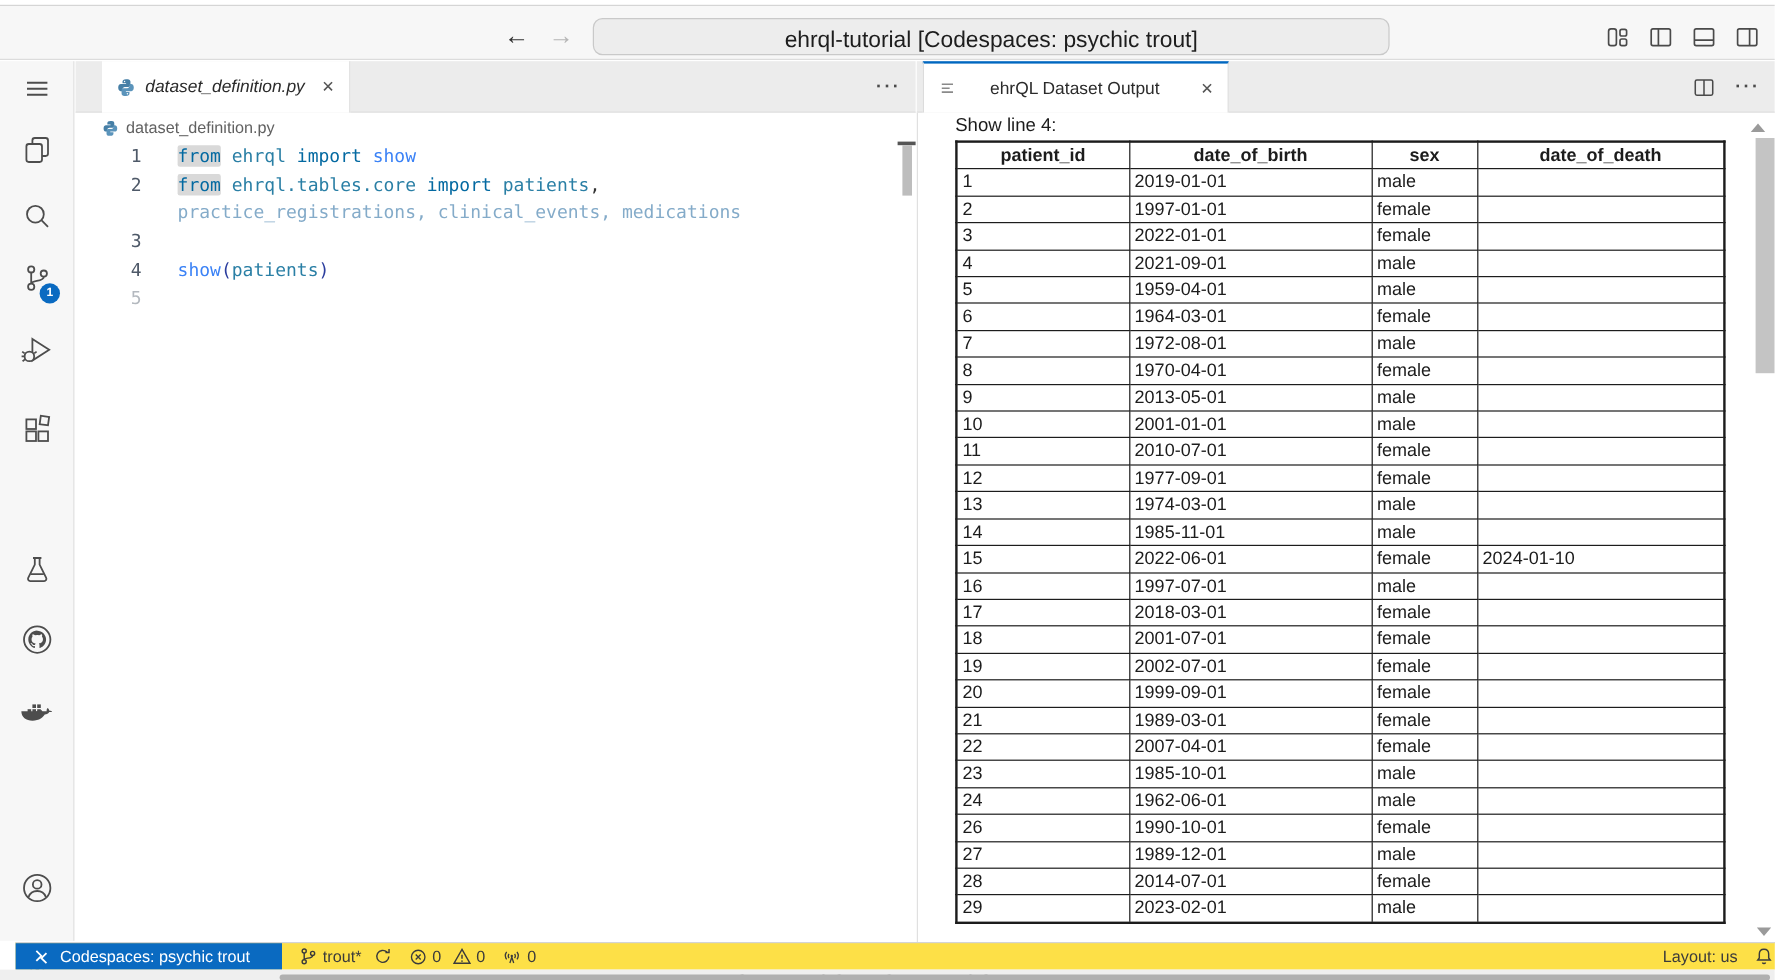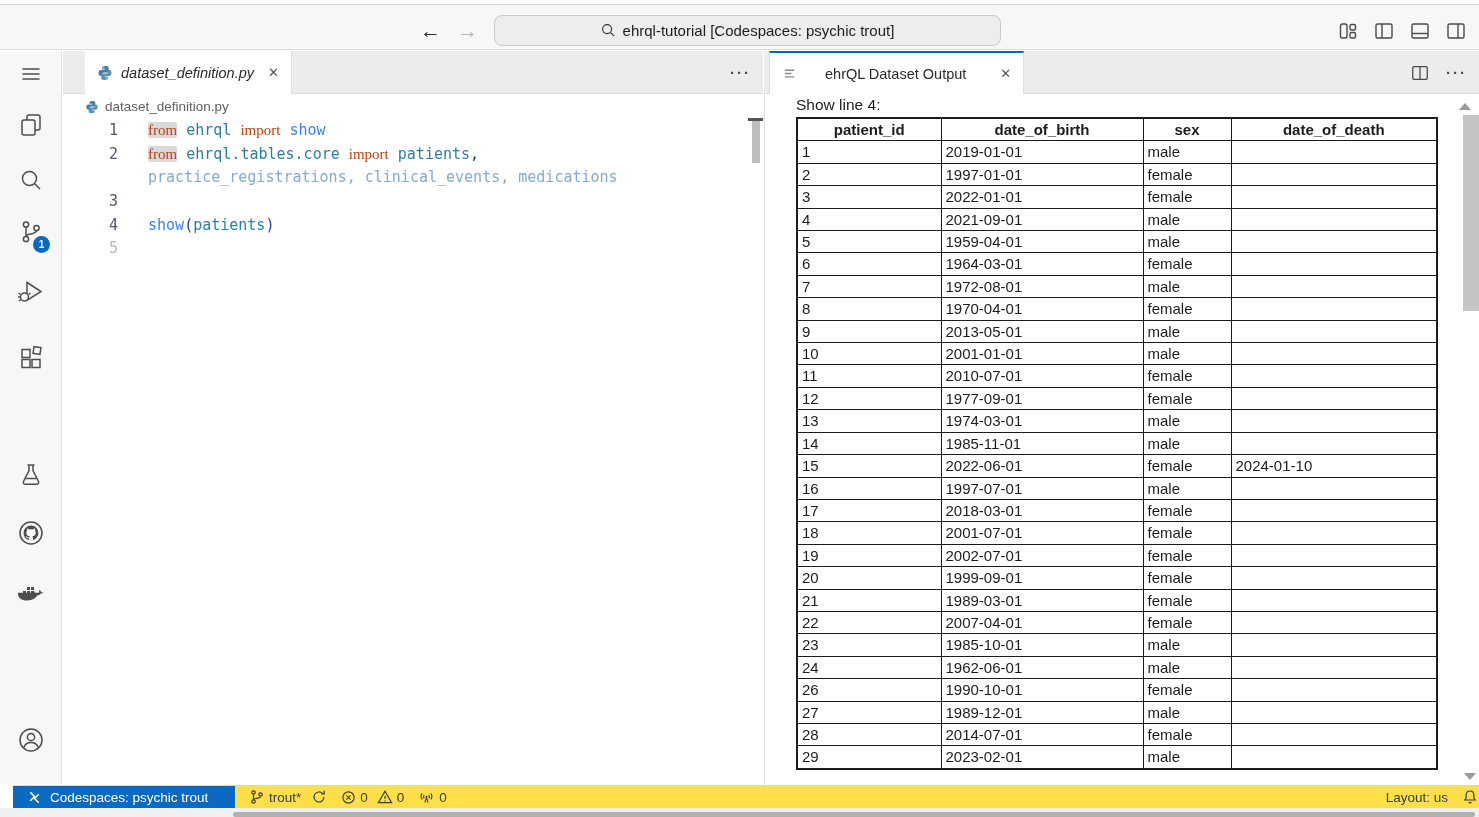--- a/index.html
+++ b/index.html
@@ -6,22 +6,22 @@
   body { background:#fff; }
   .screen { position:relative; width:1479px; height:817px; background:#fff; overflow:hidden;
             font-family:"Liberation Sans", sans-serif; color:#1f1f1f; }
 
   
   .titlebar { position:absolute; left:0; top:4px; width:100%; height:46px; background:#f7f7f7;
               border-top:1px solid #d5d5d5; border-bottom:1px solid #dcdcdc; }
   .nav { position:absolute; left:420px; top:9px; height:32px; display:flex; align-items:center; gap:16px; }
   .nav-arrow { font-size:21px; color:#333; cursor:default; line-height:1; }
   .nav-arrow.disabled { color:#b6b6b6; }
-  .searchbox { width:507px; height:31px; border-radius:8px; background:#ededed; border:1px solid #c9c9c9;
-               display:flex; align-items:center; justify-content:center; gap:7px; font-size:15px; color:#1d1d1d; }
+  .searchbox { width:664px; height:31px; border-radius:8px; background:#ededed; border:1px solid #c9c9c9;
+               display:flex; align-items:center; justify-content:center; gap:7px; font-size:19px; color:#1d1d1d;flex-direction:column; }
   .layout-icons { position:absolute; right:12px; top:15px; display:flex; gap:14px; align-items:center; }
   .layout-icons svg { display:block; }
 
   
   .activitybar { position:absolute; left:0; top:51px; width:62px; height:733px; background:#f7f7f7;
                  border-right:1px solid #e2e2e2; }
   .ab-item { position:absolute; left:0; width:62px; height:34px; display:flex; align-items:center; justify-content:center; }
   .badge { position:absolute; right:12px; bottom:-4px; width:17px; height:17px; border-radius:50%;
            background:#0a6ac1; color:#fff; font-size:10px; font-weight:bold;
            display:flex; align-items:center; justify-content:center; }
@@ -44,21 +44,21 @@
   .breadcrumb { position:absolute; left:63px; top:94px; width:700px; height:25px; background:#fff;
                 display:flex; align-items:center; gap:6px; padding-left:22px; font-size:13.5px; color:#616161; }
 
   
   .codearea { position:absolute; left:63px; top:119px; width:685px; height:660px; background:#fff; }
   .code-line { display:flex; height:23.7px; line-height:23.7px;
                font-family:"DejaVu Sans Mono", monospace; font-size:15px; }
   .gutter { width:55px; text-align:right; color:#4e5968; flex:none; }
   .gutter.dim { color:#b4b9bf; }
   .code-text { padding-left:30px; white-space:pre; color:#333; }
-  .tk-kw { color:#c2410c;font-family:Liberation Serif, serif; }
+  .tk-kw { color:#0369a1; }
   .tk-mod { color:#2a7fa5; }
   .tk-fn { color:#3b82f6; }
   .tk-soft { color:#84abc9;margin-top:36px; }
   .tk-d { color:#333; }
   .tk-p { color:#2c3e9e; }
   .hl { background:#d9d9d9; border-radius:2px; }
 
   
   .ed-sb-cap { position:absolute; left:748px; top:118px; width:15px; height:3px; background:#555; }
   .ed-sb-thumb { position:absolute; left:752px; top:121px; width:8px; height:42px; background:#bdbdbd; }

